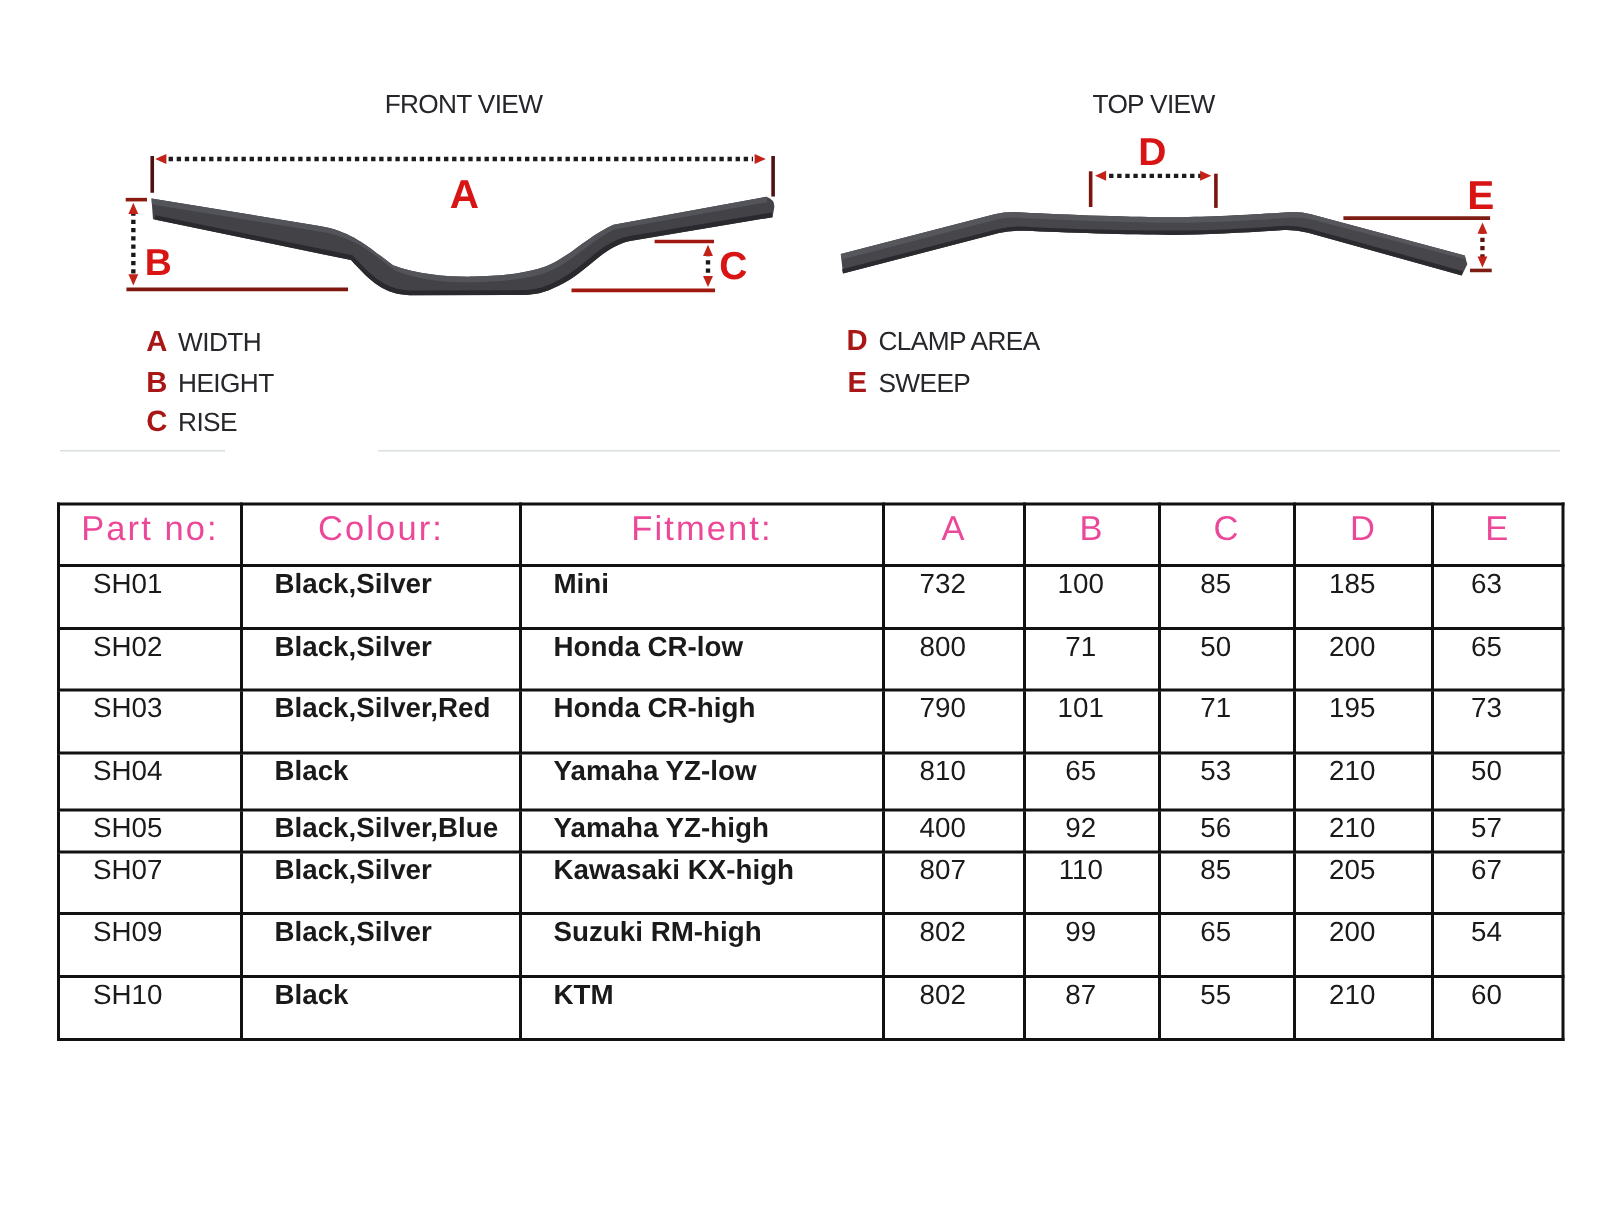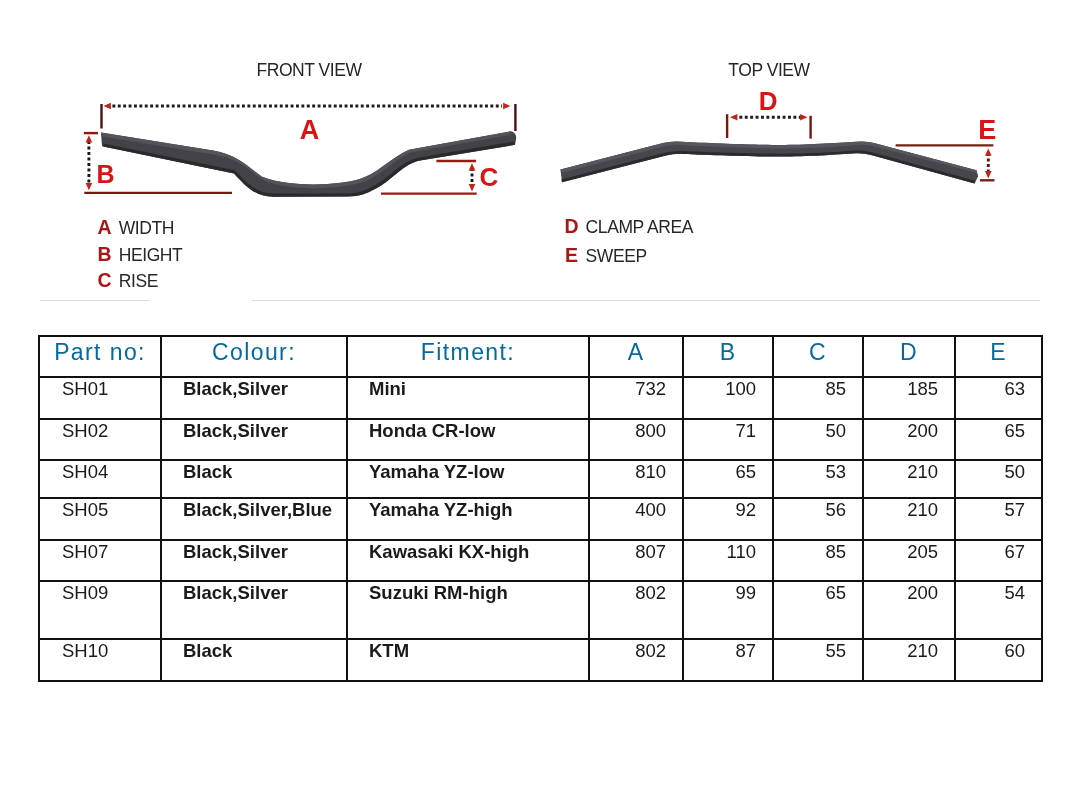--- a/index.html
+++ b/index.html
@@ -2,25 +2,25 @@
 <html><head>
 <meta charset="utf-8">
 <style>
   html,body{margin:0;padding:0;background:#fff;}
   #page{position:relative;width:1080px;height:810px;background:#ffffff;overflow:hidden;
         font-family:"Liberation Sans",sans-serif;}
   .faint{position:absolute;height:1px;background:#d9dee0;}
   table{border-collapse:collapse;table-layout:fixed;position:absolute;left:38px;top:335px;
         font-family:"Liberation Sans",sans-serif;}
   td{border:2px solid #111;vertical-align:top;overflow:hidden;white-space:nowrap;}
-  td.h{font-size:23px;color:#0369a1;text-align:center;padding-top:2px;letter-spacing:1.4px;}
+  td.h{font-size:23px;color:#ec4899;text-align:center;padding-top:2px;letter-spacing:1.4px;}
   td.d{font-size:18.5px;color:#1a1a1a;padding-top:0px;}
   td.p{padding-left:22px;}
   td.l{padding-left:21px;font-weight:bold;}
-  td.n{text-align:right;padding-right:16px;border-radius:19px;}
+  td.n{text-align:center;padding-right:16px;border-radius:19px;}
 </style>
 </head>
 <body>
 <div id="page">
   <svg width="1080" height="330" viewBox="0 0 1080 330" font-family="Liberation Sans, sans-serif" style="position:absolute;left:0;top:0;">
 
     <text x="309" y="75.5" font-size="17.5" letter-spacing="-0.45" fill="#25252b" text-anchor="middle">FRONT VIEW</text>
     <text x="769" y="75.5" font-size="17.5" letter-spacing="-0.45" fill="#25252b" text-anchor="middle">TOP VIEW</text>
 
     <line x1="107" y1="106" x2="502" y2="106" stroke="#1c1c1c" stroke-width="2.9" stroke-dasharray="2.9 2.5"></line>
@@ -142,51 +142,61 @@
     <tr style="height:41px">
           <td class="d p">SH02</td>
           <td class="d l">Black,Silver</td>
           <td class="d l">Honda CR-low</td>
           <td class="d n">800</td>
           <td class="d n">71</td>
           <td class="d n">50</td>
           <td class="d n">200</td>
           <td class="d n">65</td>
         </tr>
+    <tr style="height:42px">
+          <td class="d p">SH03</td>
+          <td class="d l">Black,Silver,Red</td>
+          <td class="d l">Honda CR-high</td>
+          <td class="d n">790</td>
+          <td class="d n">101</td>
+          <td class="d n">71</td>
+          <td class="d n">195</td>
+          <td class="d n">73</td>
+        </tr>
     <tr style="height:38px">
           <td class="d p">SH04</td>
           <td class="d l">Black</td>
           <td class="d l">Yamaha YZ-low</td>
           <td class="d n">810</td>
           <td class="d n">65</td>
           <td class="d n">53</td>
           <td class="d n">210</td>
           <td class="d n">50</td>
         </tr>
-    <tr style="height:42px">
+    <tr style="height:28px">
           <td class="d p">SH05</td>
           <td class="d l">Black,Silver,Blue</td>
           <td class="d l">Yamaha YZ-high</td>
           <td class="d n">400</td>
           <td class="d n">92</td>
           <td class="d n">56</td>
           <td class="d n">210</td>
           <td class="d n">57</td>
         </tr>
     <tr style="height:41px">
           <td class="d p">SH07</td>
           <td class="d l">Black,Silver</td>
           <td class="d l">Kawasaki KX-high</td>
           <td class="d n">807</td>
           <td class="d n">110</td>
           <td class="d n">85</td>
           <td class="d n">205</td>
           <td class="d n">67</td>
         </tr>
-    <tr style="height:58px">
+    <tr style="height:42px">
           <td class="d p">SH09</td>
           <td class="d l">Black,Silver</td>
           <td class="d l">Suzuki RM-high</td>
           <td class="d n">802</td>
           <td class="d n">99</td>
           <td class="d n">65</td>
           <td class="d n">200</td>
           <td class="d n">54</td>
         </tr>
     <tr style="height:42px">

